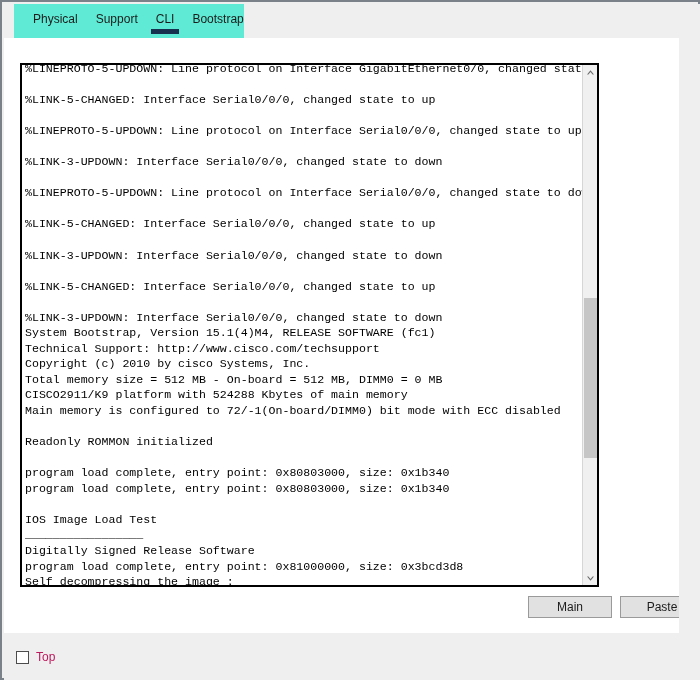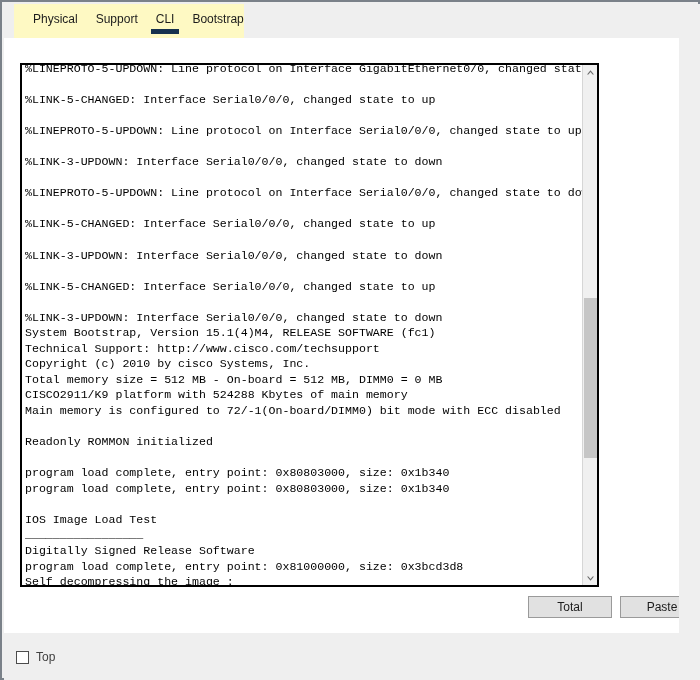--- a/index.html
+++ b/index.html
@@ -34,21 +34,21 @@
     width: 696px;
     height: 36px;
     background: #efefef;
   }
   #tab-bar {
     position: absolute;
     left: 10px;
     top: 0px;
     height: 36px;
     width: 230px;
-    background: #fef9c3;
+    background: #5eead4;
     display: flex;
     align-items: flex-start;
     padding-left: 10px;
     box-sizing: border-box;
   }
   .tab {
     position: relative;
     font-size: 12px;
     color: #1c1c1c;
     padding: 8px 9px 0 9px;
@@ -202,21 +202,21 @@
     width: 13px;
     height: 13px;
     background: #ffffff;
     border: 1px solid #4c4c4c;
     box-sizing: border-box;
     cursor: default;
   }
   #top-checkbox-label {
     margin-left: 7px;
     font-size: 12px;
-    color: #404040;
+    color: #be185d;
   }
 </style>
 </head>
 <body>
 
 <div id="window-frame">
 
   <div id="tab-strip">
     <div id="tab-bar">
       <div class="tab">
@@ -287,21 +287,21 @@
         <div id="sb-thumb" style="top: 233.12px;"></div>
         <div class="sb-arrow" id="sb-arrow-down">
           <svg width="9" height="7" viewBox="0 0 9 7">
             <path d="M4.5 5.8 L1 1.4 L2.4 1.4 L4.5 4.1 L6.6 1.4 L8 1.4 Z" fill="#6b6b6b"></path>
           </svg>
         </div>
       </div>
     </div>
 
     <div id="button-row">
-      <div class="std-button" id="copy-button">Total</div>
+      <div class="std-button" id="copy-button">Main</div>
       <div class="std-button" id="paste-button">Paste</div>
     </div>
 
   </div>
 
   <div id="right-gutter"></div>
 
   <div id="bottom-bar">
     <div id="top-checkbox-row">
       <div id="top-checkbox"></div>

